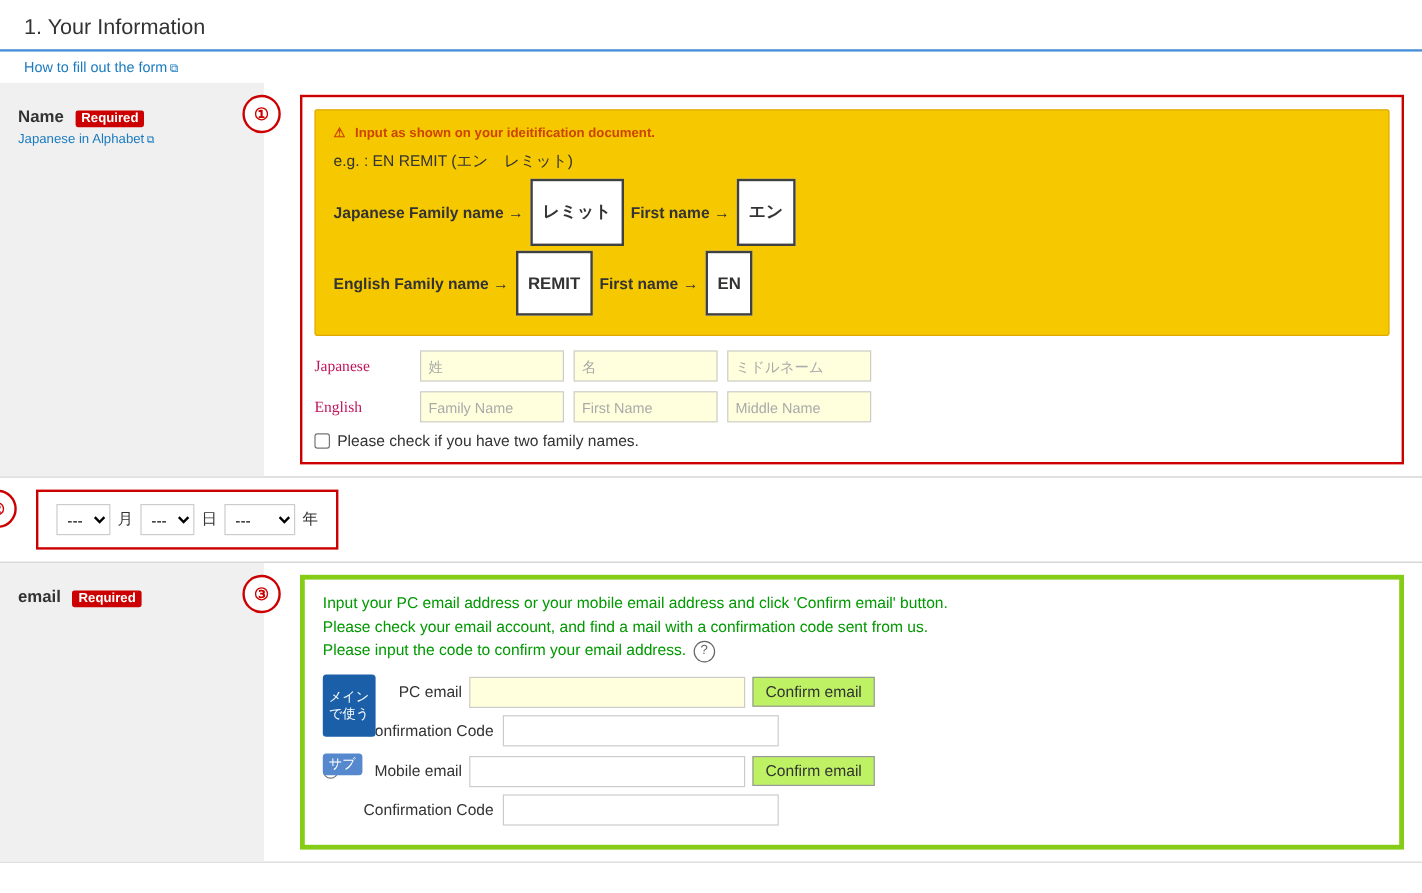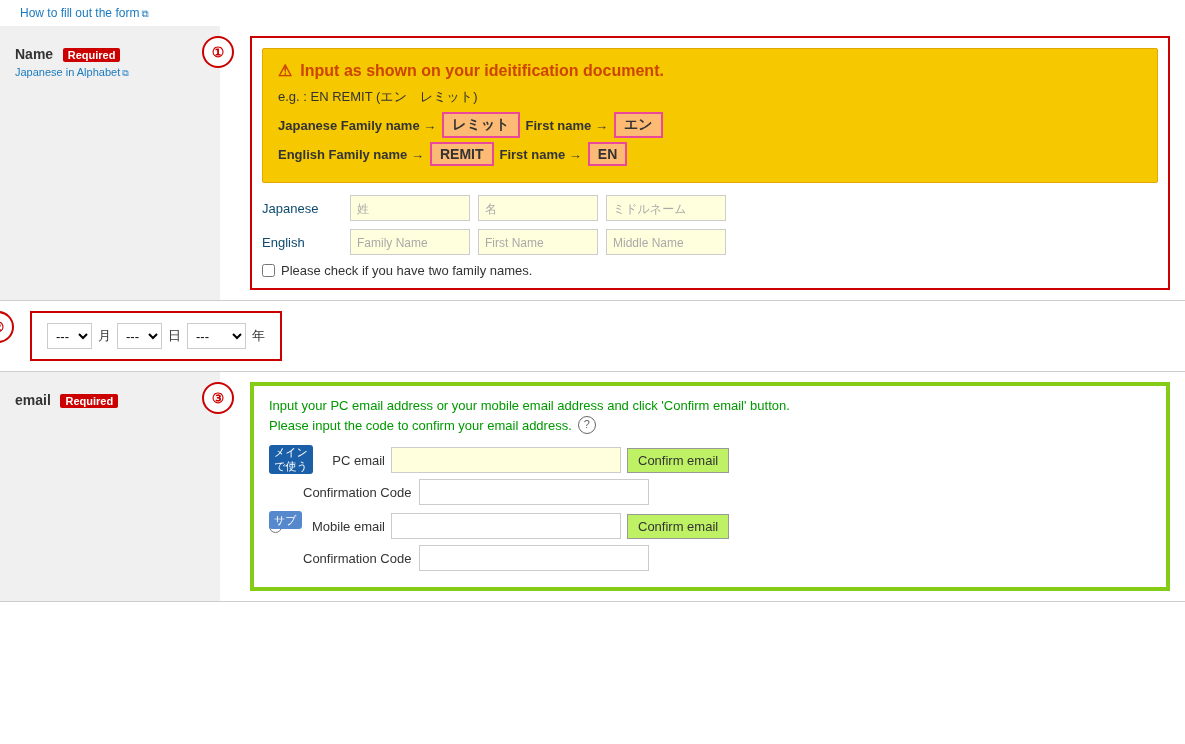--- a/index.html
+++ b/index.html
@@ -110,21 +110,21 @@
       position: relative;
     }
     .yellow-notice {
       background: #f5c800;
       border: 1px solid #e0a800;
       padding: 12px 15px;
       margin-bottom: 12px;
       border-radius: 2px;
     }
     .yellow-notice .notice-title {
-      font-size: 16px;
+      font-size: 11px;
       font-weight: bold;
       color: #cc4400;
       margin-bottom: 8px;
     }
     .yellow-notice .notice-title::before {
       content: '⚠';
       margin-right: 8px;
       color: #cc4400;
     }
     .yellow-notice .notice-example {
@@ -135,36 +135,37 @@
     .yellow-notice .name-example-row {
       display: flex;
       align-items: center;
       gap: 6px;
       margin-bottom: 4px;
       font-size: 13px;
       font-weight: bold;
     }
     .name-box-highlight {
       display: inline-block;
-      background: #fdba74;
-      border: 2px solid #ec4899;
-      padding: 2px 8px;
+      background: #ffffff;
+      border: 2px solid #404040;
+      padding: 17px 8px;
       font-size: 14px;
       font-weight: bold;
     }
     .name-input-row {
       display: flex;
       align-items: center;
       gap: 8px;
       margin-bottom: 8px;
     }
     .name-lang-label {
       width: 80px;
       font-size: 13px;
-      color: #0c4a6e;
+      color: #be185d;
+      font-family: Liberation Serif, serif;
     }
     .name-input {
       border: 1px solid #ccc;
       background: #ffffdd;
       padding: 4px 6px;
       font-size: 13px;
       width: 120px;
       height: 26px;
     }
     .name-input::placeholder {
@@ -237,21 +238,21 @@
       align-items: center;
       gap: 8px;
       margin-bottom: 6px;
       padding-left: 34px;
     }
     .main-badge {
       display: inline-block;
       background: #1a5fa8;
       color: #fff;
       font-size: 11px;
-      padding: 0 5px;
+      padding: 12px 5px;
       border-radius: 3px;
       text-align: center;
       line-height: 1.3;
     }
     .sub-badge {
       display: inline-block;
       background: #5588cc;
       color: #fff;
       font-size: 11px;
       padding: 2px 5px;
@@ -272,20 +273,23 @@
       cursor: pointer;
     }
     .mobile-section {
       margin-top: 8px;
     }
   </style>
 </head>
 <body>
 
 <div>
+  <div class="page-header">
+    <span class="page-title">1. Your Information</span>
+  </div>
   <div class="how-to-link">
     <a>How to fill out the form</a>
   </div>
 </div>
 
 <div class="form-body">
 
   <div class="form-row">
     <div class="field-label-col">
       <div>
@@ -374,21 +378,22 @@
       <div>
         <span class="field-name">email</span>
         <span class="required-badge">Required</span>
       </div>
     </div>
     <div class="field-content-col" style="position:relative; padding-left:30px;">
       <div class="step-circle">③</div>
       <div class="email-box">
         <div class="email-notice">
           <div>Input your PC email address or your mobile email address and click 'Confirm email' button.</div>
-          <div style="display:flex; align-items:flex-start; gap:6px;">
+          <div>Please check your email account, and find a mail with a confirmation code sent from us.</div>
+          <div style="display:flex; align-items:flex-end; gap:6px;">
             <span>Please input the code to confirm your email address.</span>
             <span class="question-icon">?</span>
           </div>
         </div>
 
         <div style="display:flex; align-items:center; gap:6px; margin-bottom:6px;">
           <div style="display:flex; align-items:center; gap:4px; min-width:30px;">
             <input type="radio" name="email-type" checked="" style="">
           </div>
           <div style="position:relative; display:flex; align-items:center; gap:6px;">

